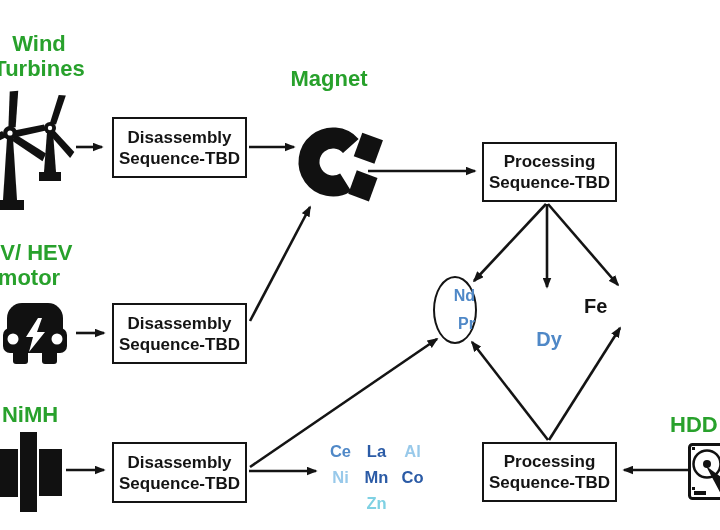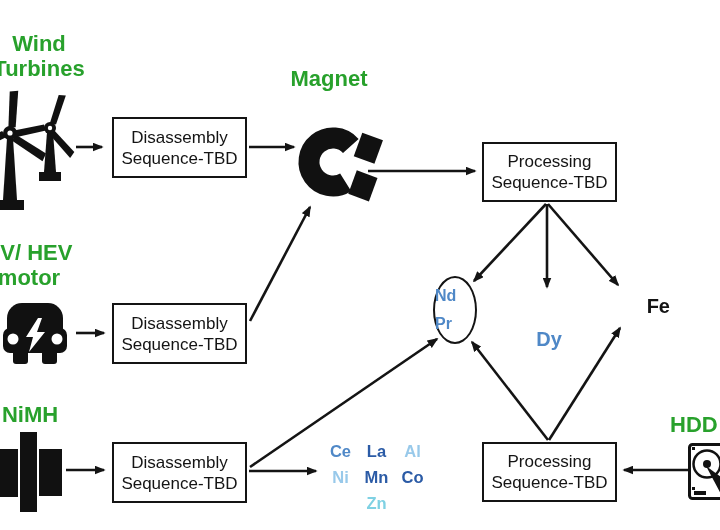--- a/index.html
+++ b/index.html
@@ -11,33 +11,33 @@
   svg{display:block;}
   
   .lbl-green{
     position:absolute;color:var(--green);font-weight:bold;font-size:22px;
     line-height:25px;text-align:center;white-space:nowrap;z-index:3;
   }
   
   .pbox{
     position:absolute;width:135px;height:61px;border:2.5px solid var(--ink);
     background:#fff;display:flex;flex-direction:column;align-items:center;justify-content:center;
-    font-weight:normal;font-size:17px;line-height:21px;color:var(--ink);z-index:2;
+    font-weight:bold;font-size:17px;line-height:21px;color:var(--ink);z-index:2;
     box-sizing:border-box;
   }
   
   .ellipse{
     position:absolute;left:433px;top:276px;width:44px;height:68px;
     border:2px solid var(--ink);border-radius:50%;background:#fff;
-    display:flex;flex-direction:column;align-items:flex-start;justify-content:space-evenly;
+    display:flex;flex-direction:column;align-items:flex-end;justify-content:space-evenly;
     color:var(--blue_mid);font-weight:bold;font-size:16px;z-index:2;box-sizing:border-box;
   }
   .chem{font-weight:bold;}
   .dy{position:absolute;left:528px;top:296px;width:42px;text-align:center;font-size:20px;color:var(--blue_mid);z-index:2;margin-top:32px;}
-  .fe{position:absolute;left:628px;top:295px;width:42px;text-align:right;font-size:20px;color:var(--ink);z-index:2;}
+  .fe{position:absolute;left:584px;top:295px;width:42px;text-align:left;font-size:20px;color:var(--ink);z-index:2;}
   
   .nimh-grid{
     position:absolute;left:323px;top:441px;display:grid;
     grid-template-columns:35px 37px 35px;row-gap:6px;justify-items:center;
     font-size:16.5px;line-height:20px;z-index:2;
   }
   .nimh-grid .zn{grid-column:2;}
   .tone-mid{color:var(--blue_mid);}
   .tone-dark{color:var(--blue_dark);}
   .tone-light{color:var(--blue_light);}

